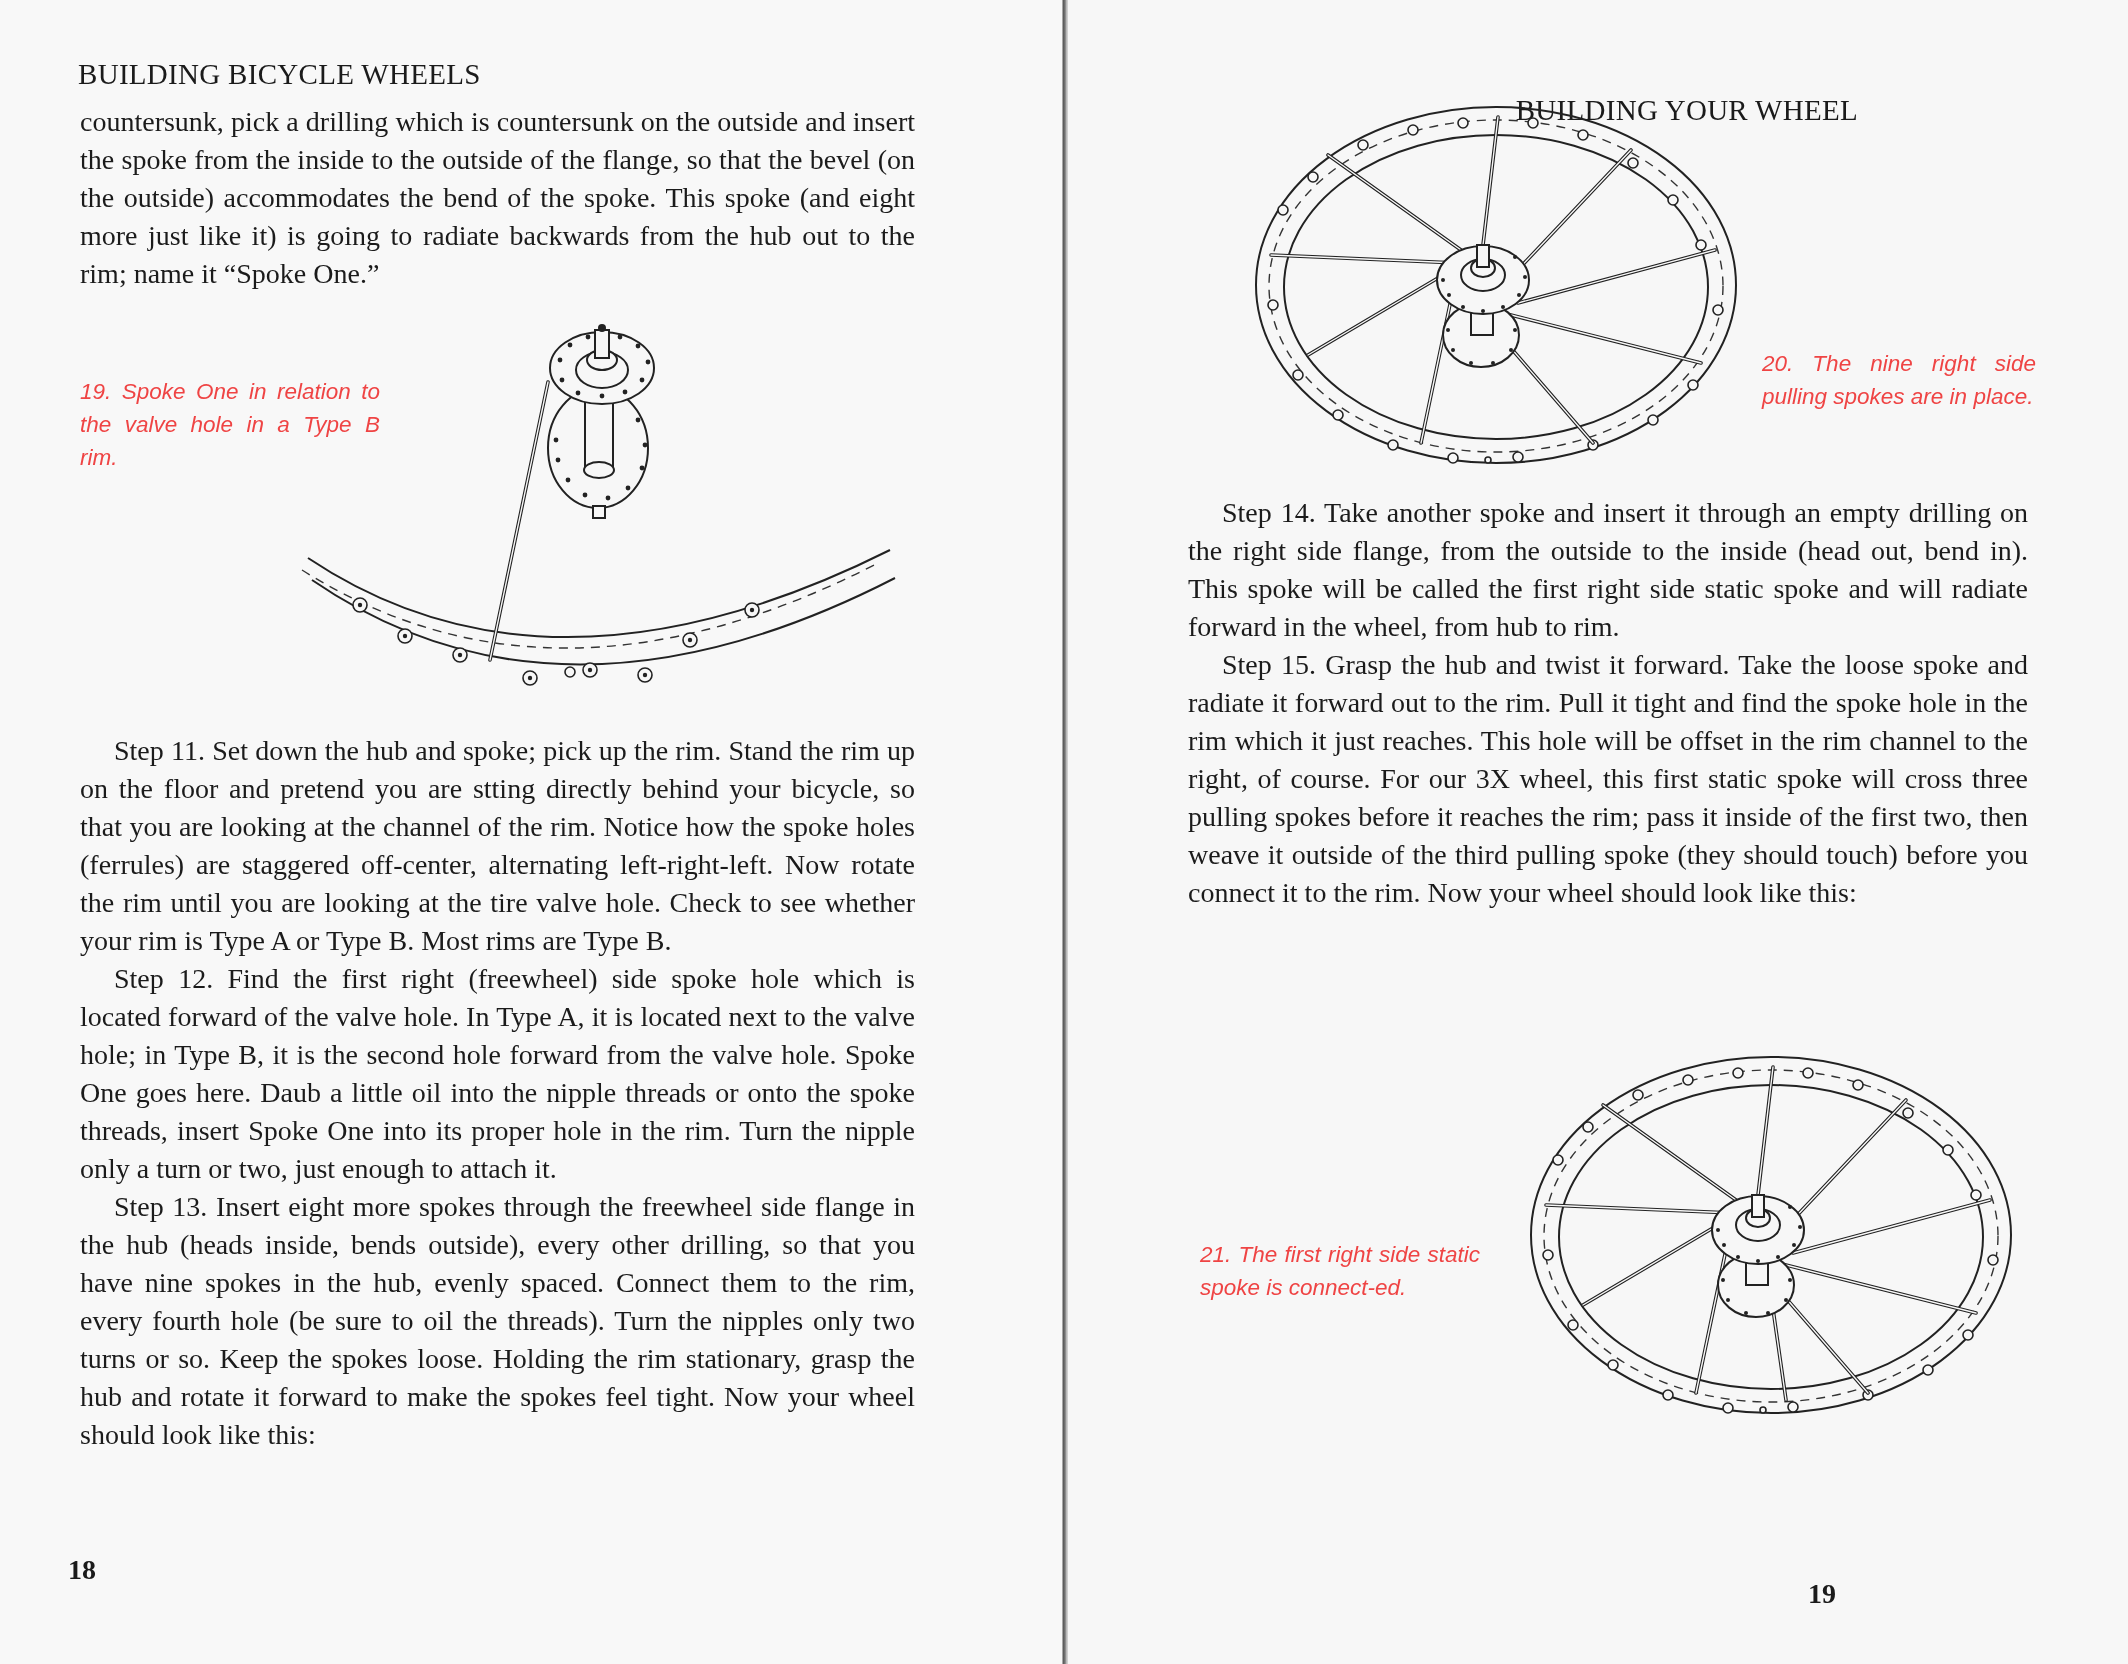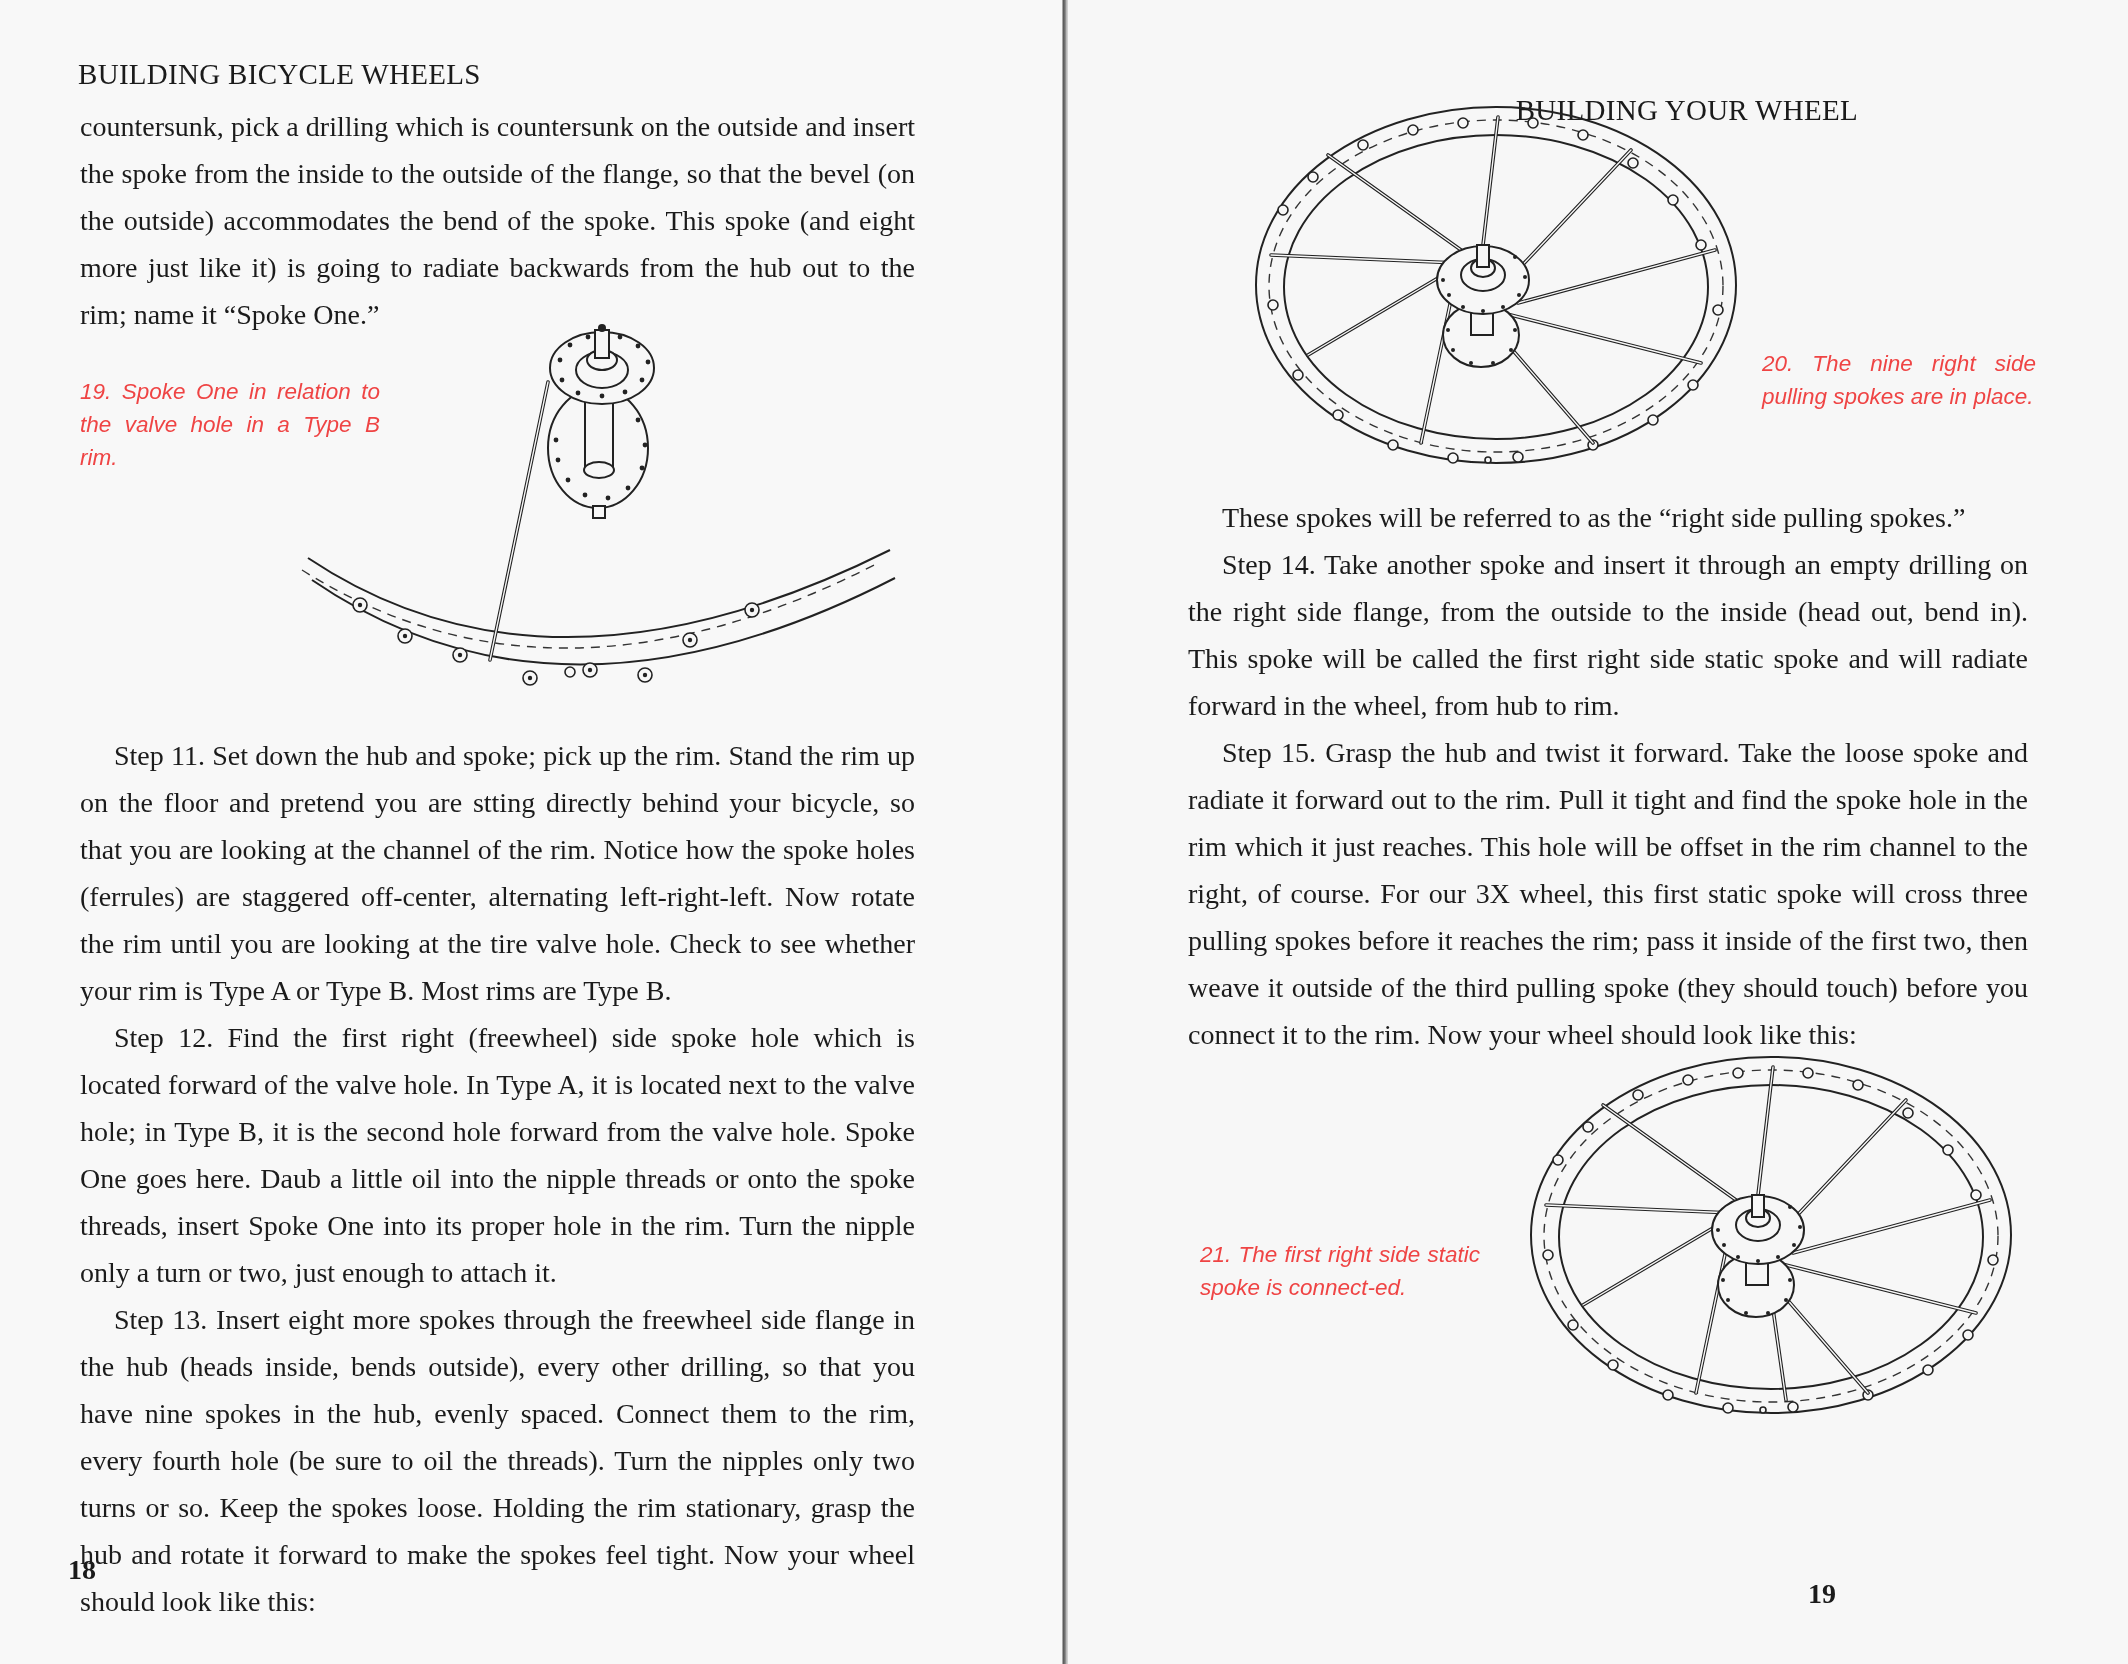--- a/index.html
+++ b/index.html
@@ -13,21 +13,21 @@
   .page-right { left:1068px; width:868px; background:#f7f7f7; }
   .gutter {
     position:absolute; left:1060px; top:0; width:70px; height:1664px;
     background:linear-gradient(to right,#f8f8f8 0px,#f8f8f8 2px,#555 3px,#777 5px,#cfcfcf 7px,#d9d9d9 25px,#e6e6e6 45px,#f7f7f7 70px);
   }
   .running-head {
     position:absolute; font-size:29px; letter-spacing:0.3px; font-weight:normal;
     text-transform:uppercase; white-space:nowrap;
   }
   .body-text {
-    position:absolute; font-size:28px; line-height:47px; text-align:justify;
+    position:absolute; font-size:28px; line-height:38px; text-align:justify;
     margin:0;
   }
   .body-text p { margin:0; text-align:justify; }
   .body-text p.indent { text-indent:34px; }
   .caption {
     position:absolute; font-family:"Liberation Sans","DejaVu Sans",sans-serif;
     font-style:italic; font-size:22.5px; line-height:33px; color:#ef4444;
     text-align:justify;
   }
   .page-number { position:absolute; font-size:28px; font-weight:bold; }
@@ -204,21 +204,20 @@
         <circle cx="240" cy="258" r="2"></circle>
           <circle cx="258" cy="245" r="2"></circle>
           <circle cx="262" cy="225" r="2"></circle>
       </g>
     </svg>
   </div>
 
   <div class="caption" style="left:694px; top:347px; width:274px;">20. The nine right side pulling spokes are in place.</div>
 
   <div class="body-text" style="left:120px; top:494px; width:840px;">
-    <p class="indent"><span>These spokes will be referred to as the “right side pulling spokes.”</span></p>
     <p class="indent"><span>Step 14.</span> <span>Take another spoke and insert it through an empty drilling on the right side flange, from the outside to the inside (head out, bend in). This spoke will be called the first right side static spoke and will radiate forward in the wheel, from hub to rim.</span></p>
     <p class="indent"><span>Step 15.</span> <span>Grasp the hub and twist it forward. Take the loose spoke and radiate it forward out to the rim. Pull it tight and find the spoke hole in the rim which it just reaches. This hole will be offset in the rim channel to the right, of course. For our 3X wheel, this first static spoke will cross three pulling spokes before it reaches the rim; pass it inside of the first two, then weave it outside of the third pulling spoke (they should touch) before you connect it to the rim. Now your wheel should look like this:</span></p>
   </div>
 
   <div class="caption" style="left:132px; top:1238px; width:280px;">21. The first right side static spoke is connect-ed.</div>
 
   <div class="figure" style="left:460px; top:1055px;">
     <svg width="490" height="365" viewBox="0 0 490 365">
       <ellipse class="ink" cx="243" cy="180" rx="240" ry="178"></ellipse>
       <ellipse class="ink" cx="243" cy="182" rx="212" ry="152"></ellipse>

